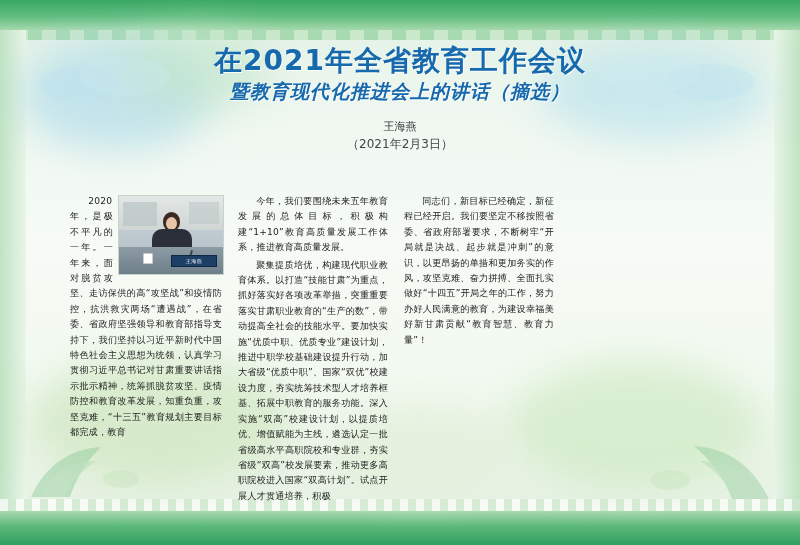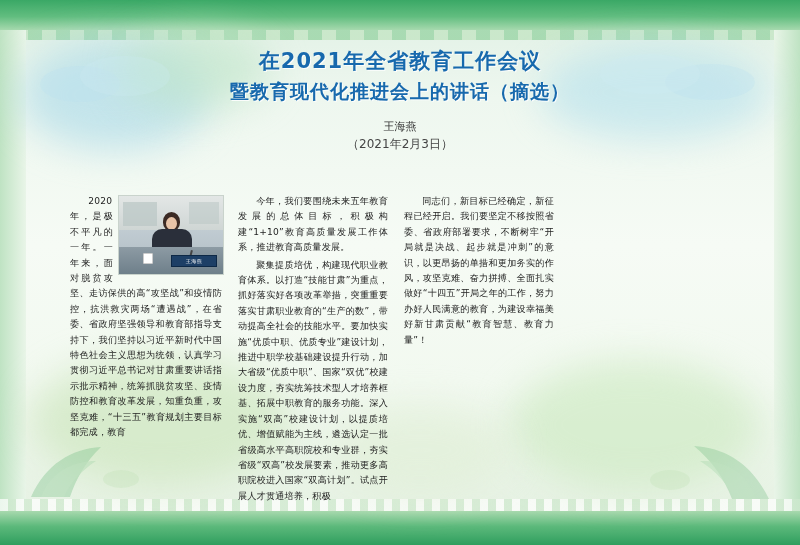--- a/index.html
+++ b/index.html
@@ -88,30 +88,31 @@
     bottom: 52px;
   }
   .headline {
     text-align: center;
     color: #1a6fb5;
     font-family: "DejaVu Sans", "Liberation Sans", sans-serif;
     font-weight: bold;
     letter-spacing: 1px;
   }
   .headline .l1 {
-    font-size: 21px;
+    font-size: 28px;
     line-height: 30px;
     color: #1769ad;
     text-shadow: 1px 1px 0 rgba(255,255,255,.85);
   }
   .headline .l2 {
     font-size: 19px;
     line-height: 30px;
     color: #1769ad;
     text-shadow: 1px 1px 0 rgba(255,255,255,.85);
+    font-style: italic;
   }
   .byline {
     text-align: center;
     margin-top: 12px;
     color: #333;
   }
   .byline .author { font-size: 11px; line-height: 18px; }
   .byline .date { font-size: 12px; line-height: 17px; color: #444; }
 
   .columns {

